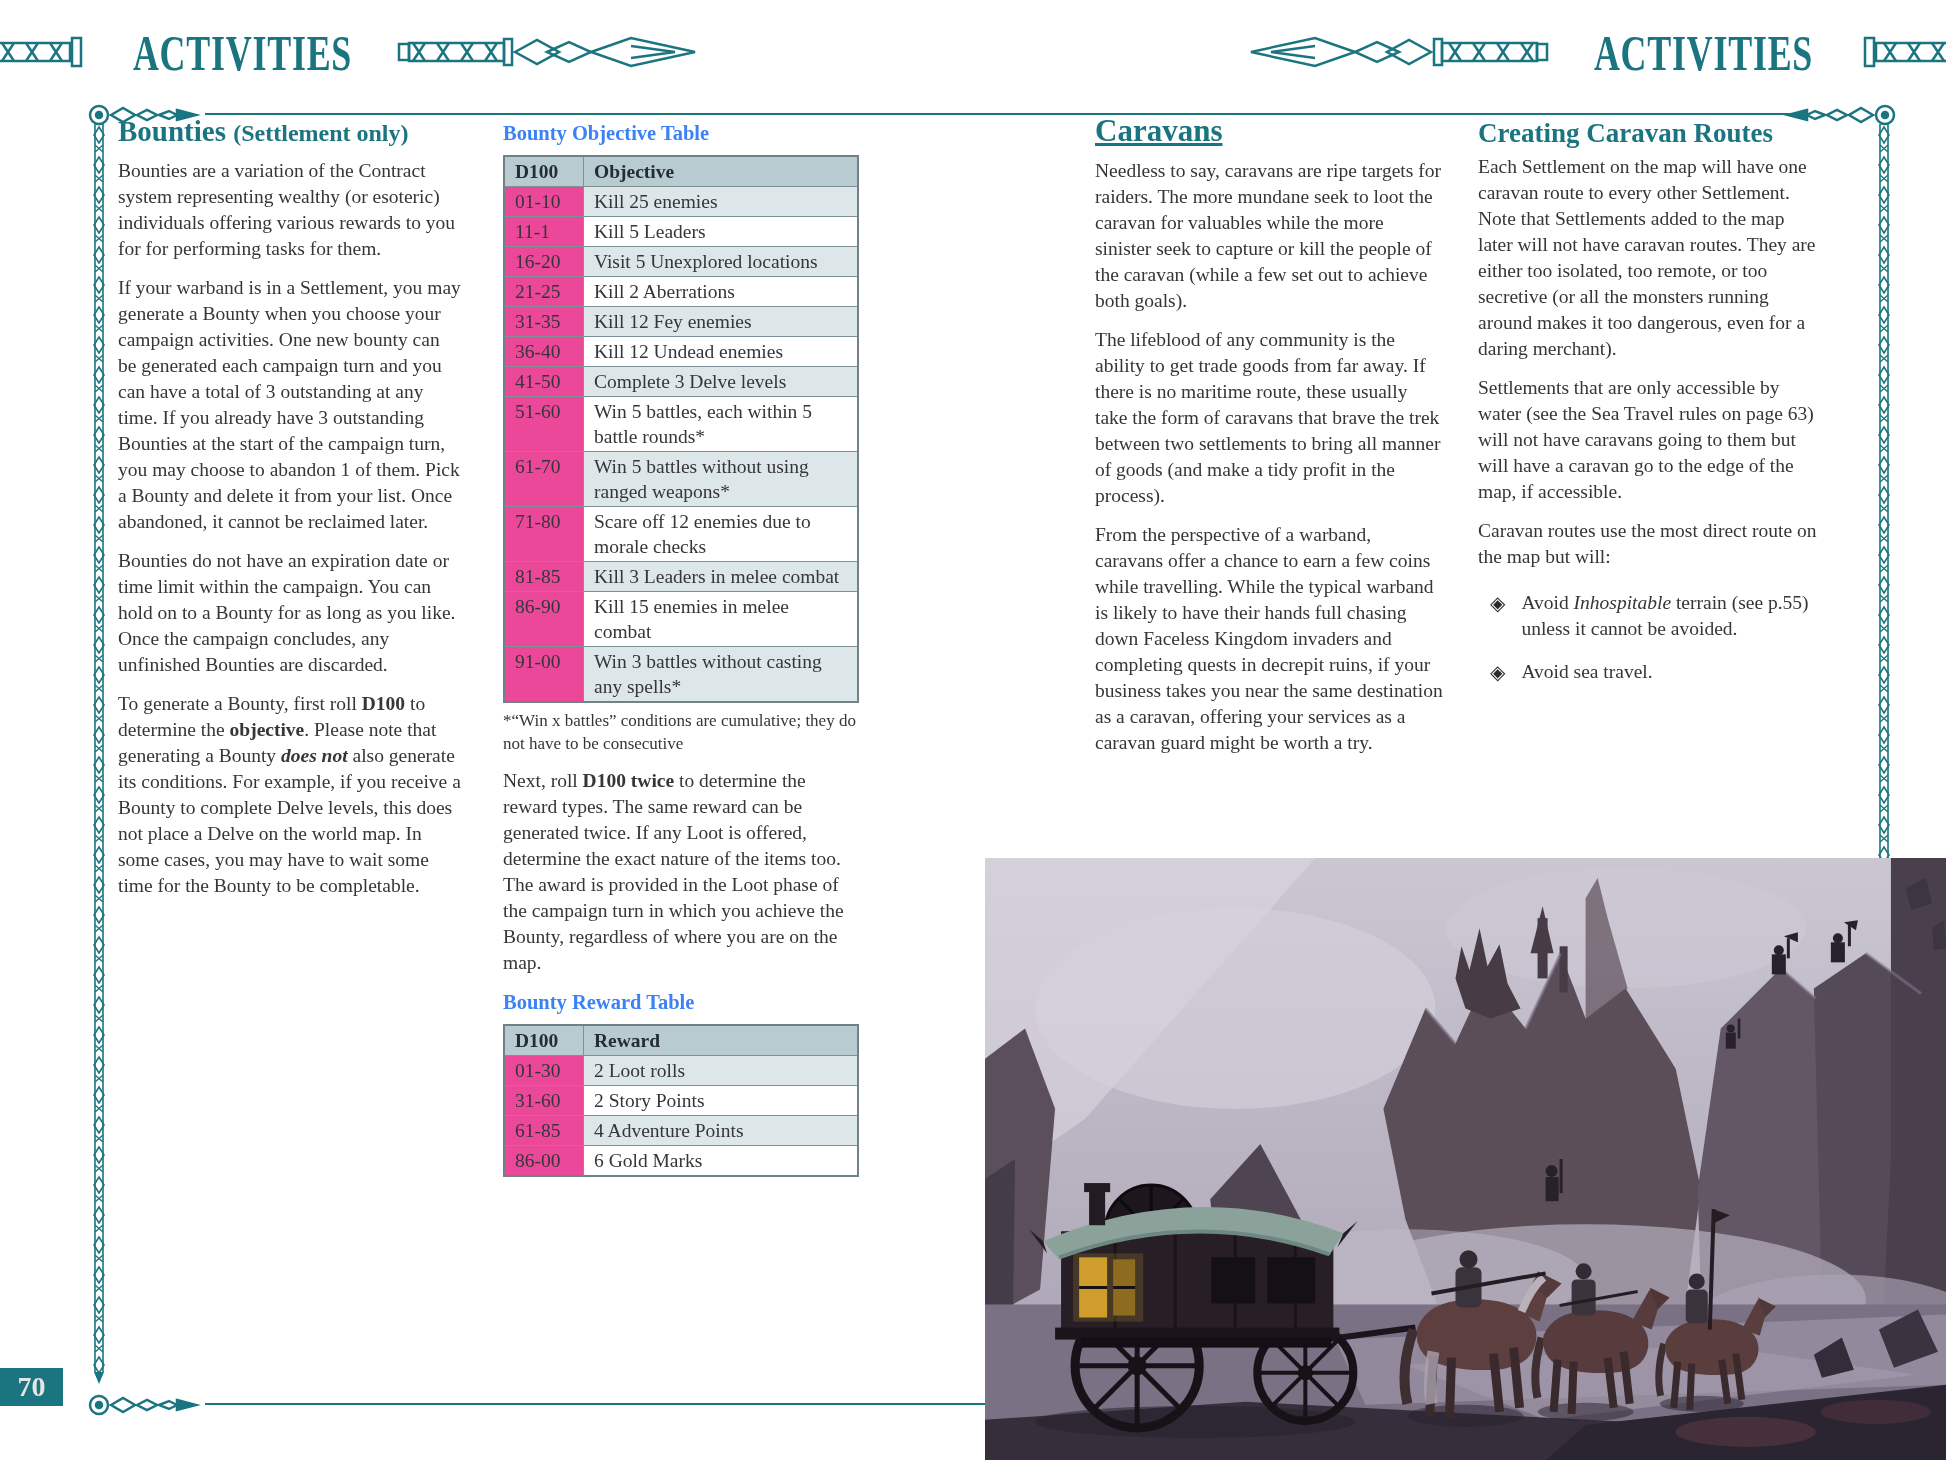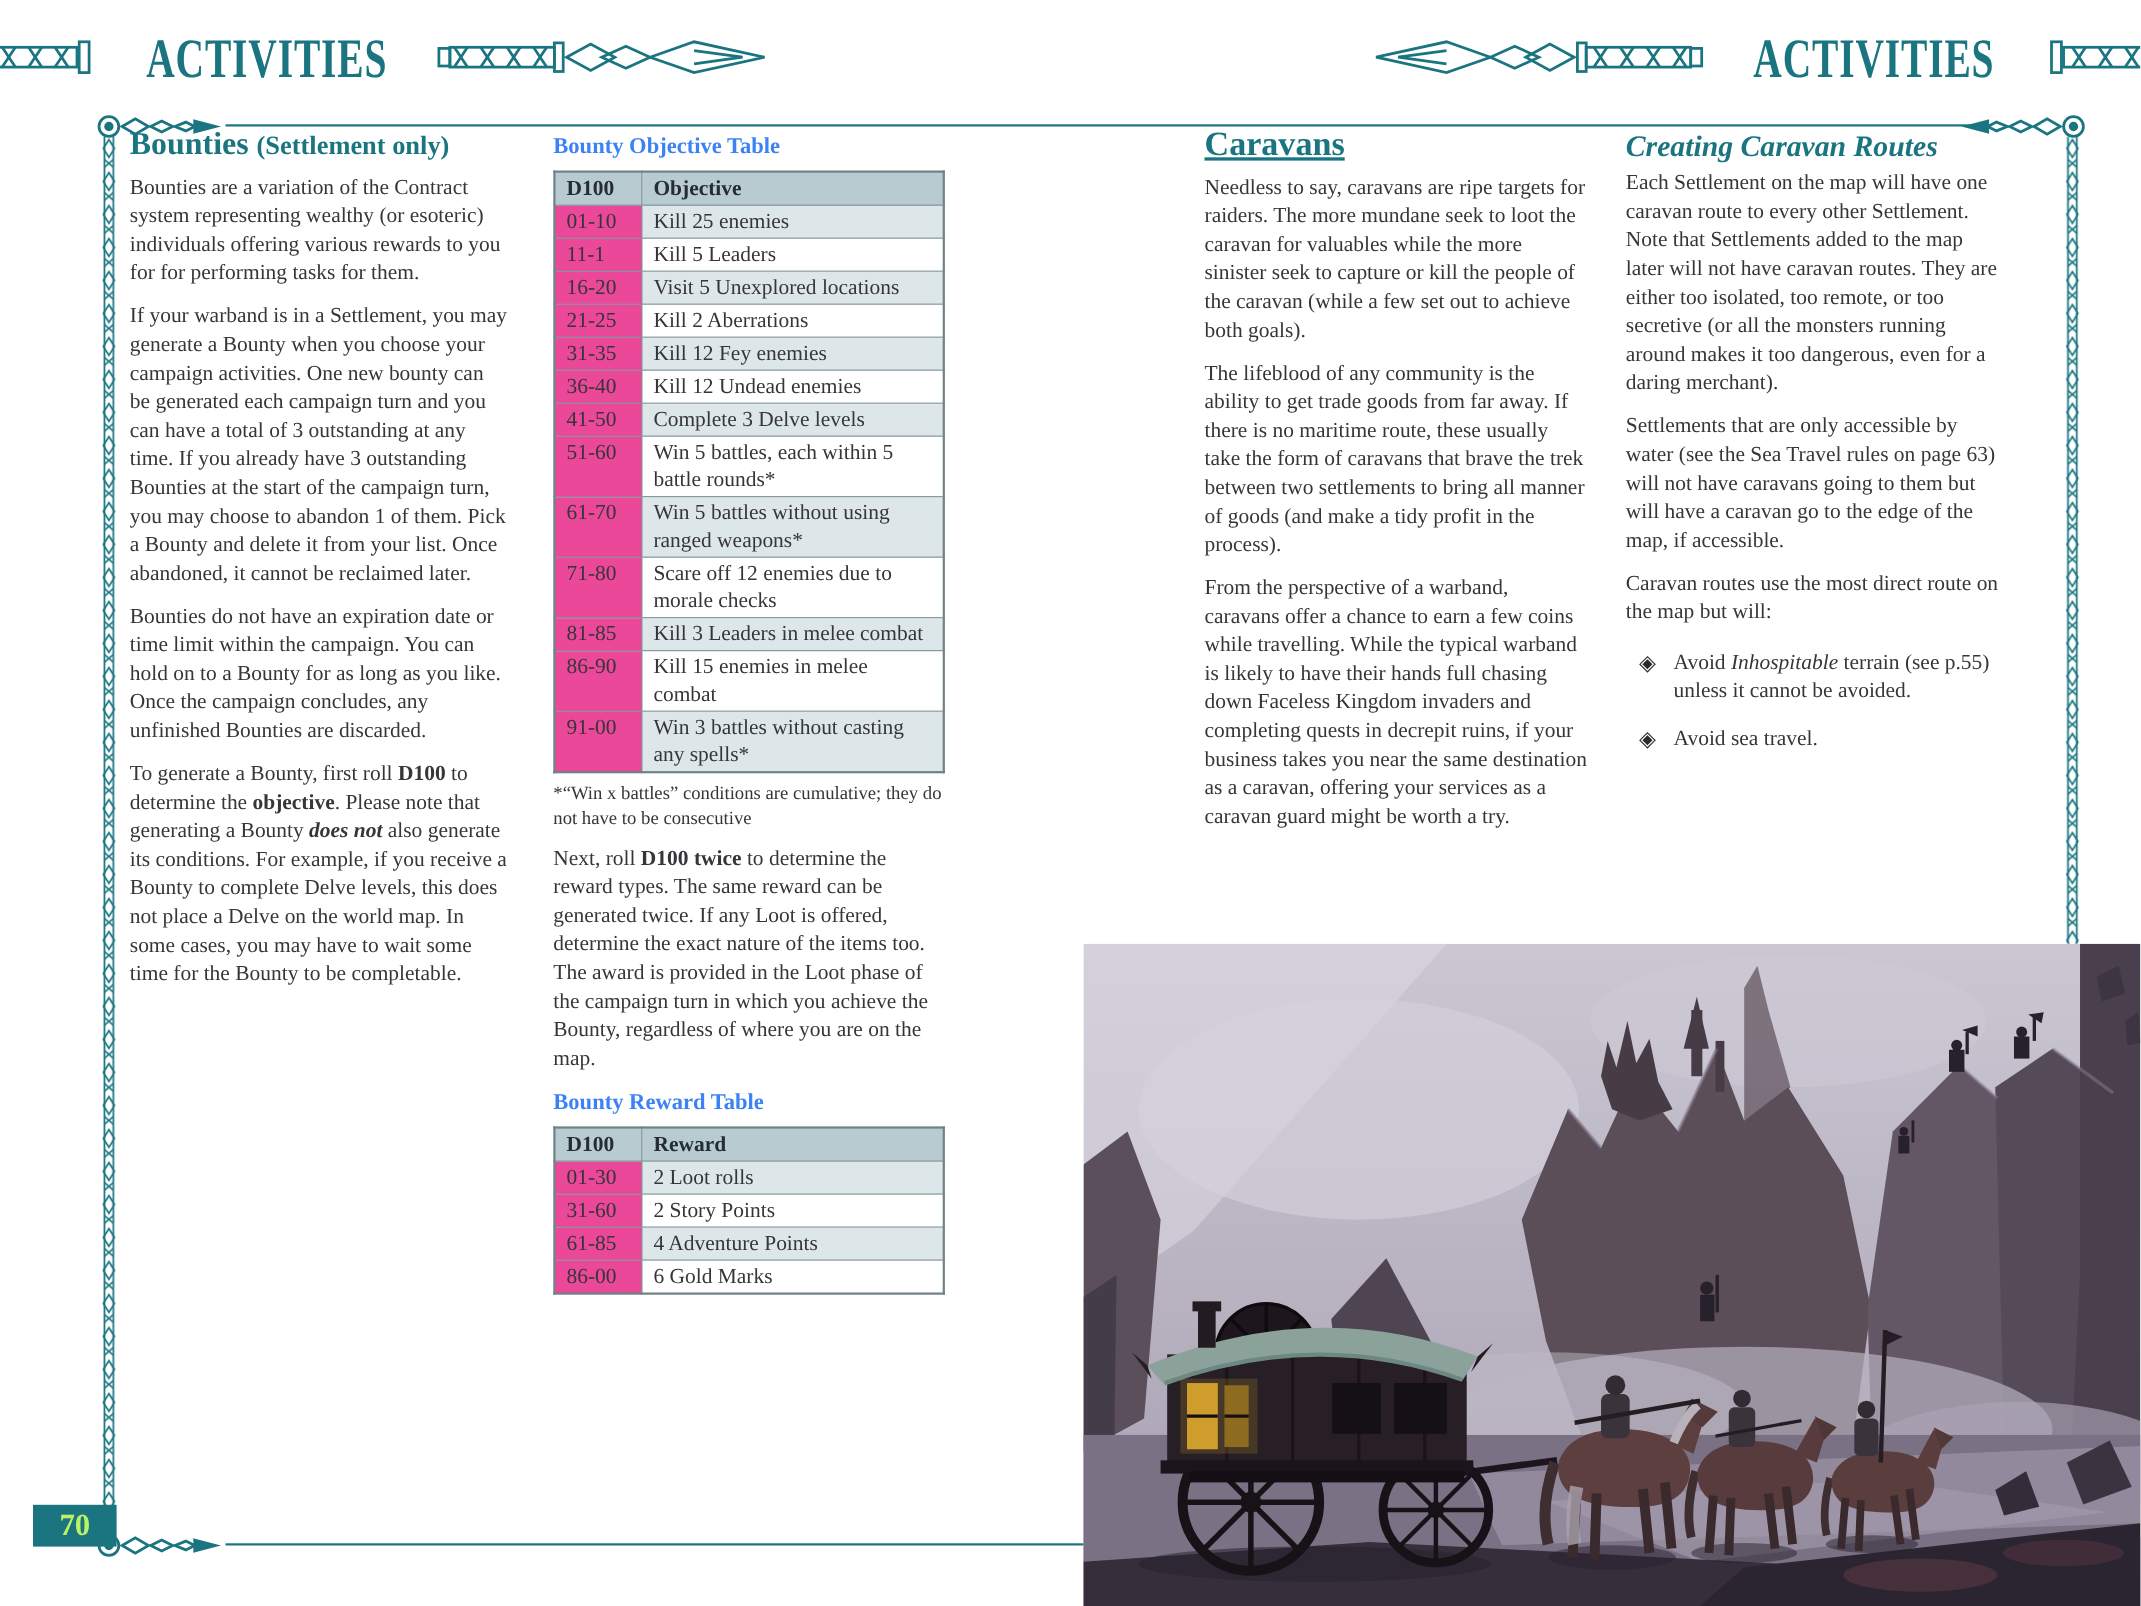--- a/index.html
+++ b/index.html
@@ -12,35 +12,35 @@
   .hdr-right{right:0;flex-direction:row-reverse;}
   .hdr-text{font-weight:bold;font-size:46px;color:var(--accent);letter-spacing:1px;
             transform:scale(.78,1.1);transform-origin:center;white-space:nowrap;}
   .orn svg{display:block;}
   
   .rule{position:absolute;background:var(--accent);}
   .corner{position:absolute;}
   .corner.flip{transform:scaleX(-1);}
   .vborder{position:absolute;width:14px;}
   
-  .pagenum{position:absolute;left:0;top:1368px;width:76px;height:38px;background:var(--accent);
-           color:#bef264;font-weight:bold;font-size:28px;display:flex;align-items:center;justify-content:center;margin-left:30px;}
+  .pagenum{position:absolute;left:0;top:1368px;width:63px;height:38px;background:var(--accent);
+           color:#e5e5e5;font-weight:bold;font-size:28px;display:flex;align-items:center;justify-content:center;}
   
   .col{position:absolute;top:118px;font-size:19.5px;line-height:26px;}
   .col1{left:118px;width:344px;}
   .col2{left:503px;width:356px;}
   .col3{left:1095px;width:348px;}
   .col4{left:1478px;width:342px;}
   .col p{margin:0 0 13px;}
   .b{font-weight:bold;} .i{font-style:italic;}
   h2,h3{margin:0;}
   .teal-h{color:var(--accent);font-size:29px;font-weight:bold;margin:0 0 12px;}
   .teal-h .h-suffix{font-size:24px;}
   .caravans-h{color:var(--accent);font-size:31px;font-weight:bold;margin:0 0 14px;text-decoration:underline;}
-  .routes-h{color:var(--accent);font-size:27px;font-weight:bold;font-style:italic;margin:2px 0 8px;}
+  .routes-h{color:var(--accent);font-size:27px;font-weight:bold;margin:2px 0 8px;}
   
   .table-title{font-weight:bold;font-size:20.5px;color:#3b82f6;margin:2px 0 9px;}
   .rtable-title{margin-top:6px;}
   table.rule-table{border-collapse:collapse;width:100%;border:2px solid #6e8287;
                    font-size:19.5px;margin-bottom:6px;}
   table.rule-table th,table.rule-table td{border:1px solid #7e9196;padding:2px 10px;
                    text-align:left;line-height:25px;vertical-align:top;}
   table.rule-table th{background:#b7cbd0;font-weight:bold;color:#252c34;}
   table.rule-table td.td-0{background:#ec4899;width:58px;white-space:nowrap;}
   table.rule-table tbody tr:nth-child(odd) td.td-1{background:#dde7e9;}

